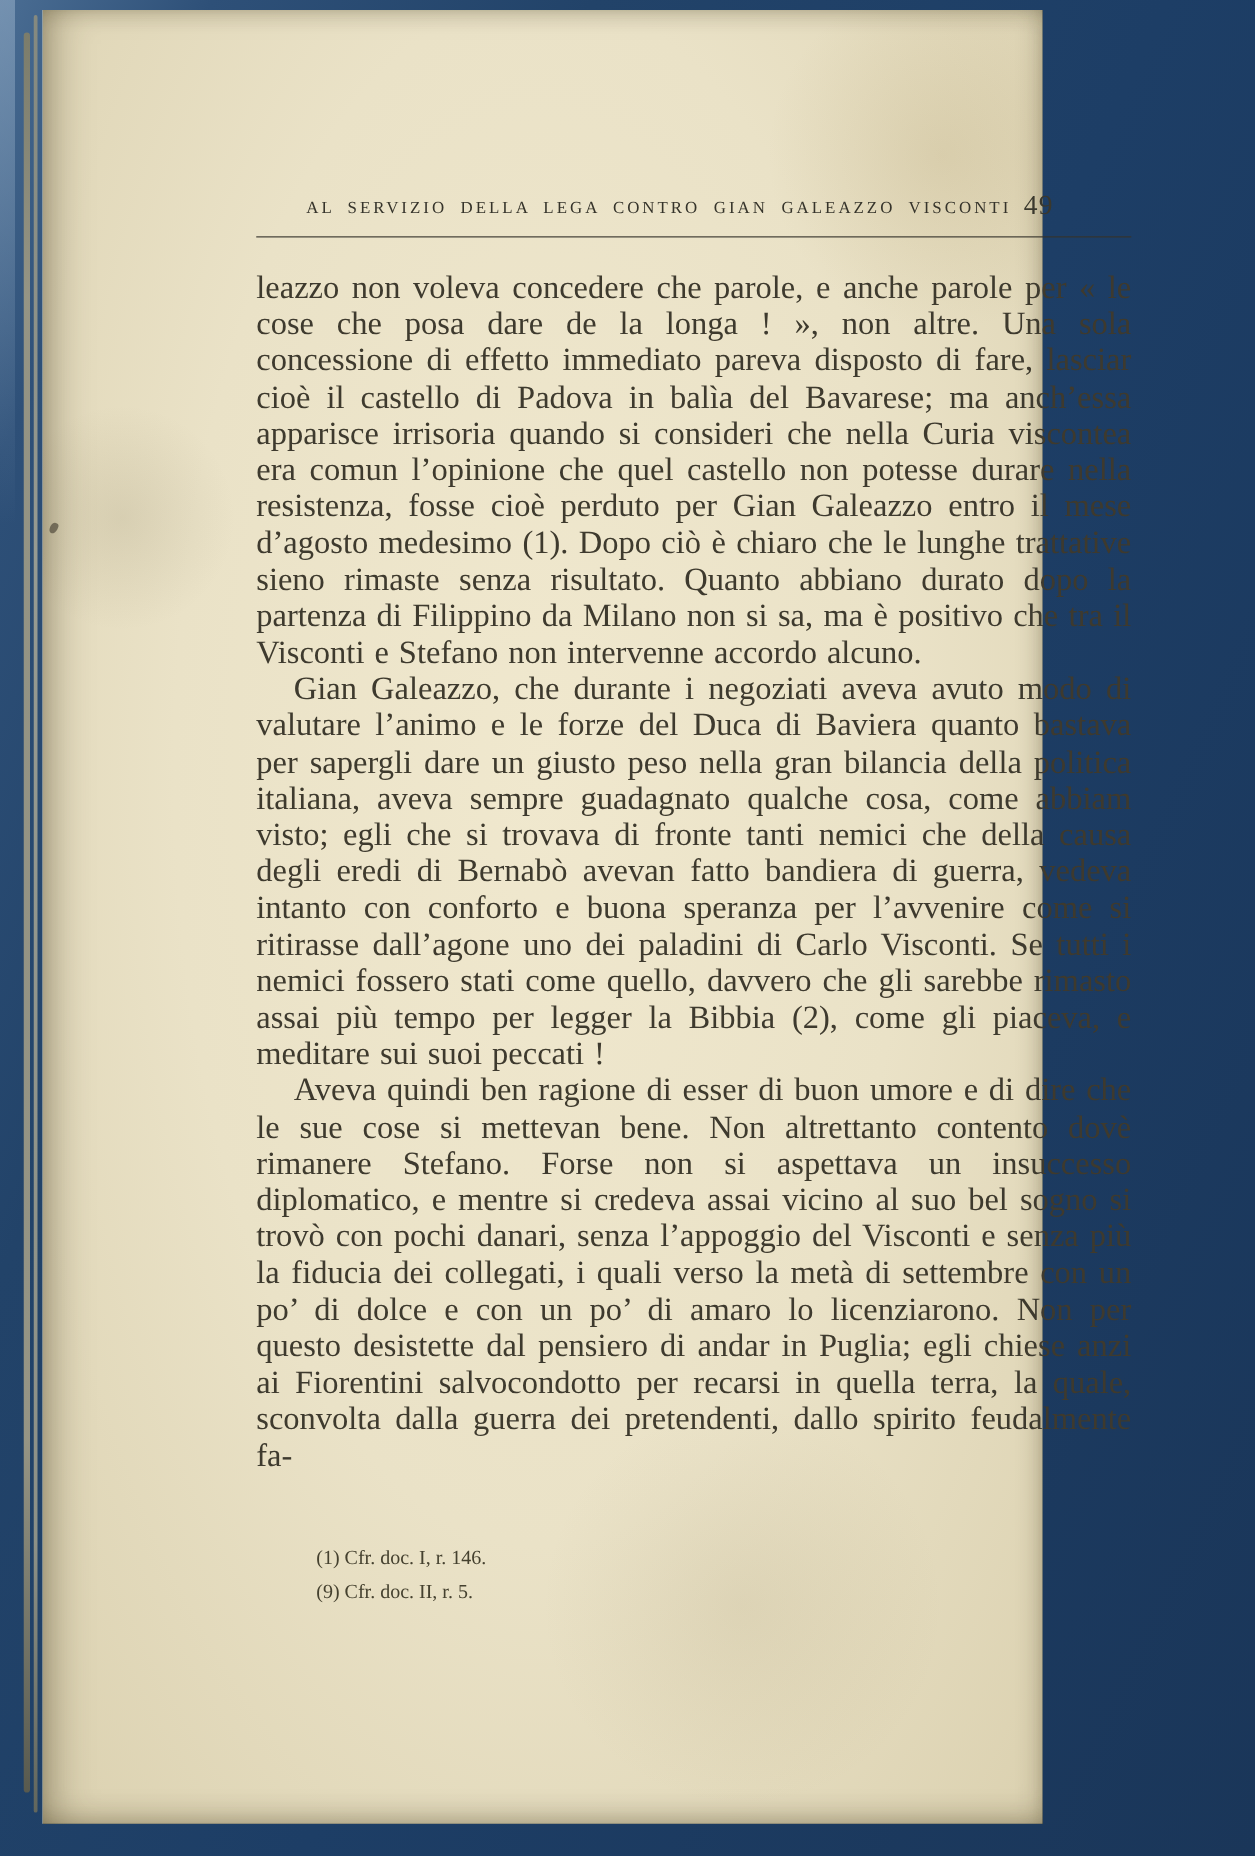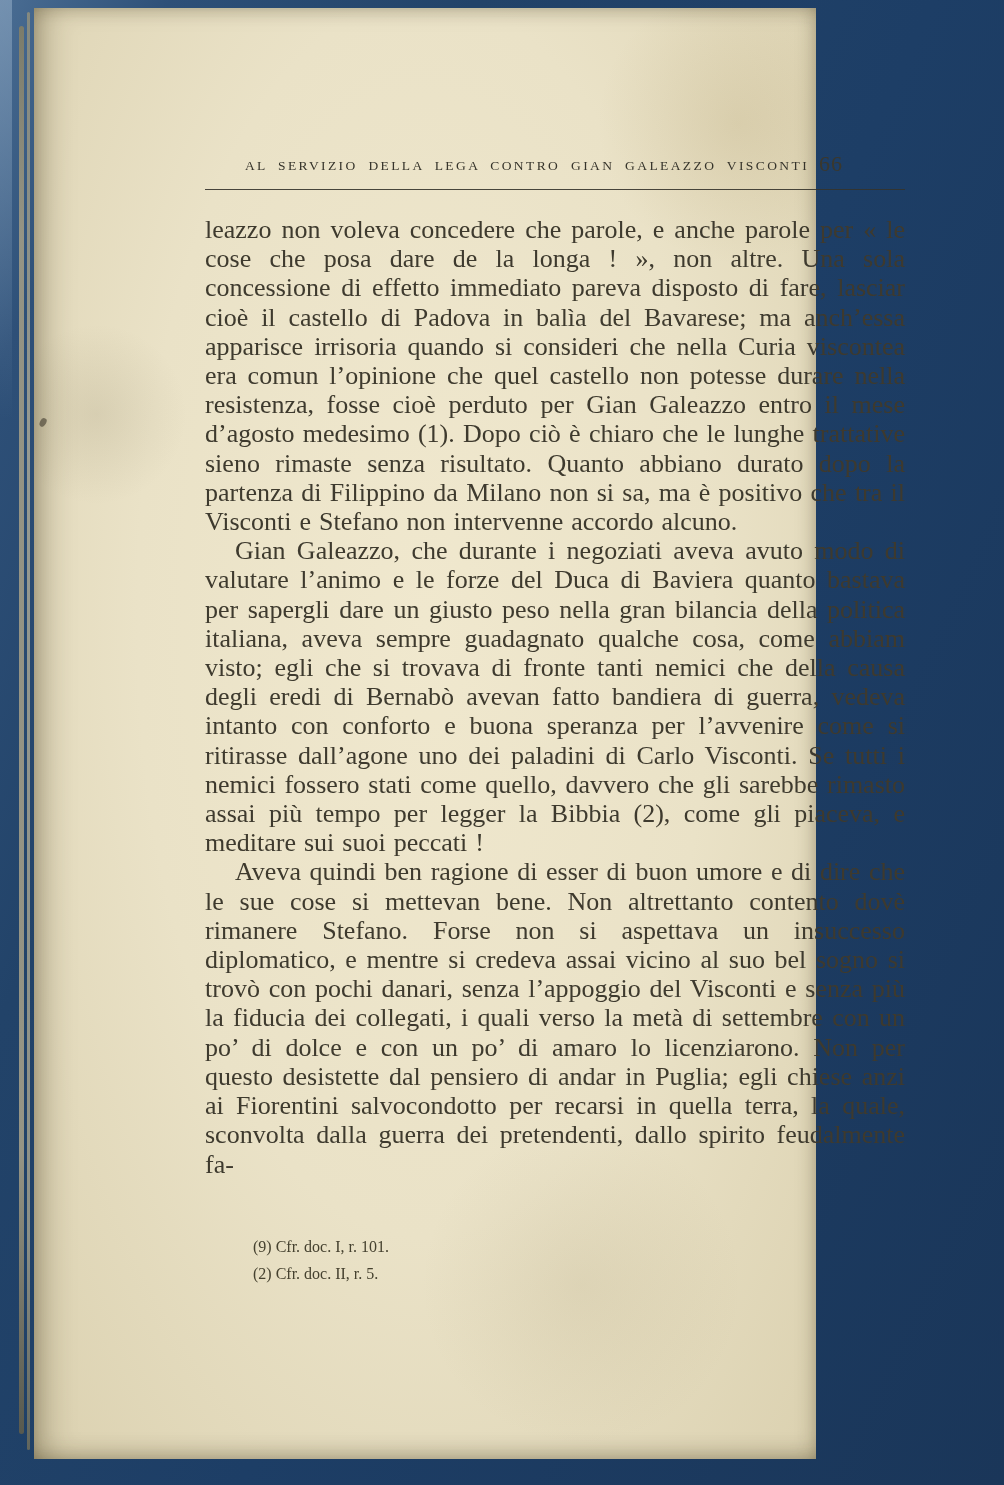--- a/index.html
+++ b/index.html
@@ -40,20 +40,21 @@
     background:
       radial-gradient(circle at 90% 8%, rgba(170,150,100,0.20), transparent 140px),
       radial-gradient(circle at 8% 28%, rgba(120,110,80,0.14), transparent 90px),
       radial-gradient(circle at 70% 88%, rgba(150,135,95,0.12), transparent 160px),
       radial-gradient(ellipse at 50% 42%, #f0e8ce 0%, var(--paper, #eae2c7) 52%, #dbd1b0 100%);
     box-shadow:
       inset 20px 0 34px -14px rgba(55,45,18,0.40),
       inset -9px 0 22px -10px rgba(55,45,18,0.28),
       inset 0 -12px 26px -12px rgba(55,45,18,0.30),
       inset 0 10px 20px -12px rgba(55,45,18,0.22);
+    padding-left: 18px;
   }
 
   .speck {
     position: absolute; left: 6px; top: 410px; width: 6px; height: 9px;
     background: #4a4436; opacity: 0.65; border-radius: 50% 40% 60% 50%;
     transform: rotate(25deg);
   }
 
   
   .content {
@@ -112,32 +113,32 @@
   <div class="edge-line-1"></div>
   <div class="edge-line-2"></div>
 
   <div class="paper">
     <div class="speck"></div>
 
     <div class="content">
 
       <div class="running-header">
         <span class="running-title">AL SERVIZIO DELLA LEGA CONTRO GIAN GALEAZZO VISCONTI</span>
-        <span class="page-number">66</span>
+        <span class="page-number">49</span>
       </div>
 
       <hr class="header-rule">
 
       <div class="text-block">
         <p class="no-indent">leazzo non voleva concedere che parole, e anche parole per « le cose che posa dare de la longa ! », non altre. Una sola concessione di effetto immediato pareva disposto di fare, lasciar cioè il castello di Padova in balìa del Bavarese; ma anch’essa apparisce irrisoria quando si consideri che nella Curia viscontea era comun l’opinione che quel castello non potesse durare nella resistenza, fosse cioè perduto per Gian Galeazzo entro il mese d’agosto medesimo (1). Dopo ciò è chiaro che le lunghe trattative sieno rimaste senza risultato. Quanto abbiano durato dopo la partenza di Filippino da Milano non si sa, ma è positivo che tra il Visconti e Stefano non intervenne accordo alcuno.</p>
         <p>Gian Galeazzo, che durante i negoziati aveva avuto modo di valutare l’animo e le forze del Duca di Baviera quanto bastava per sapergli dare un giusto peso nella gran bilancia della politica italiana, aveva sempre guadagnato qualche cosa, come abbiam visto; egli che si trovava di fronte tanti nemici che della causa degli eredi di Bernabò avevan fatto bandiera di guerra, vedeva intanto con conforto e buona speranza per l’avvenire come si ritirasse dall’agone uno dei paladini di Carlo Visconti. Se tutti i nemici fossero stati come quello, davvero che gli sarebbe rimasto assai più tempo per legger la Bibbia (2), come gli piaceva, e meditare sui suoi peccati !</p>
         <p>Aveva quindi ben ragione di esser di buon umore e di dire che le sue cose si mettevan bene. Non altrettanto contento dovè rimanere Stefano. Forse non si aspettava un insuccesso diplomatico, e mentre si credeva assai vicino al suo bel sogno si trovò con pochi danari, senza l’appoggio del Visconti e senza più la fiducia dei collegati, i quali verso la metà di settembre con un po’ di dolce e con un po’ di amaro lo licenziarono. Non per questo desistette dal pensiero di andar in Puglia; egli chiese anzi ai Fiorentini salvocondotto per recarsi in quella terra, la quale, sconvolta dalla guerra dei pretendenti, dallo spirito feudalmente fa-</p>
       </div>
 
       <div class="footnotes">
-        <p>(9) Cfr. doc. I, r. 101.</p>
-        <p>(2) Cfr. doc. II, r. 5.</p>
+        <p>(1) Cfr. doc. I, r. 146.</p>
+        <p>(9) Cfr. doc. II, r. 5.</p>
       </div>
 
     </div>
   </div>
 
 </div>
 
 </body></html>

